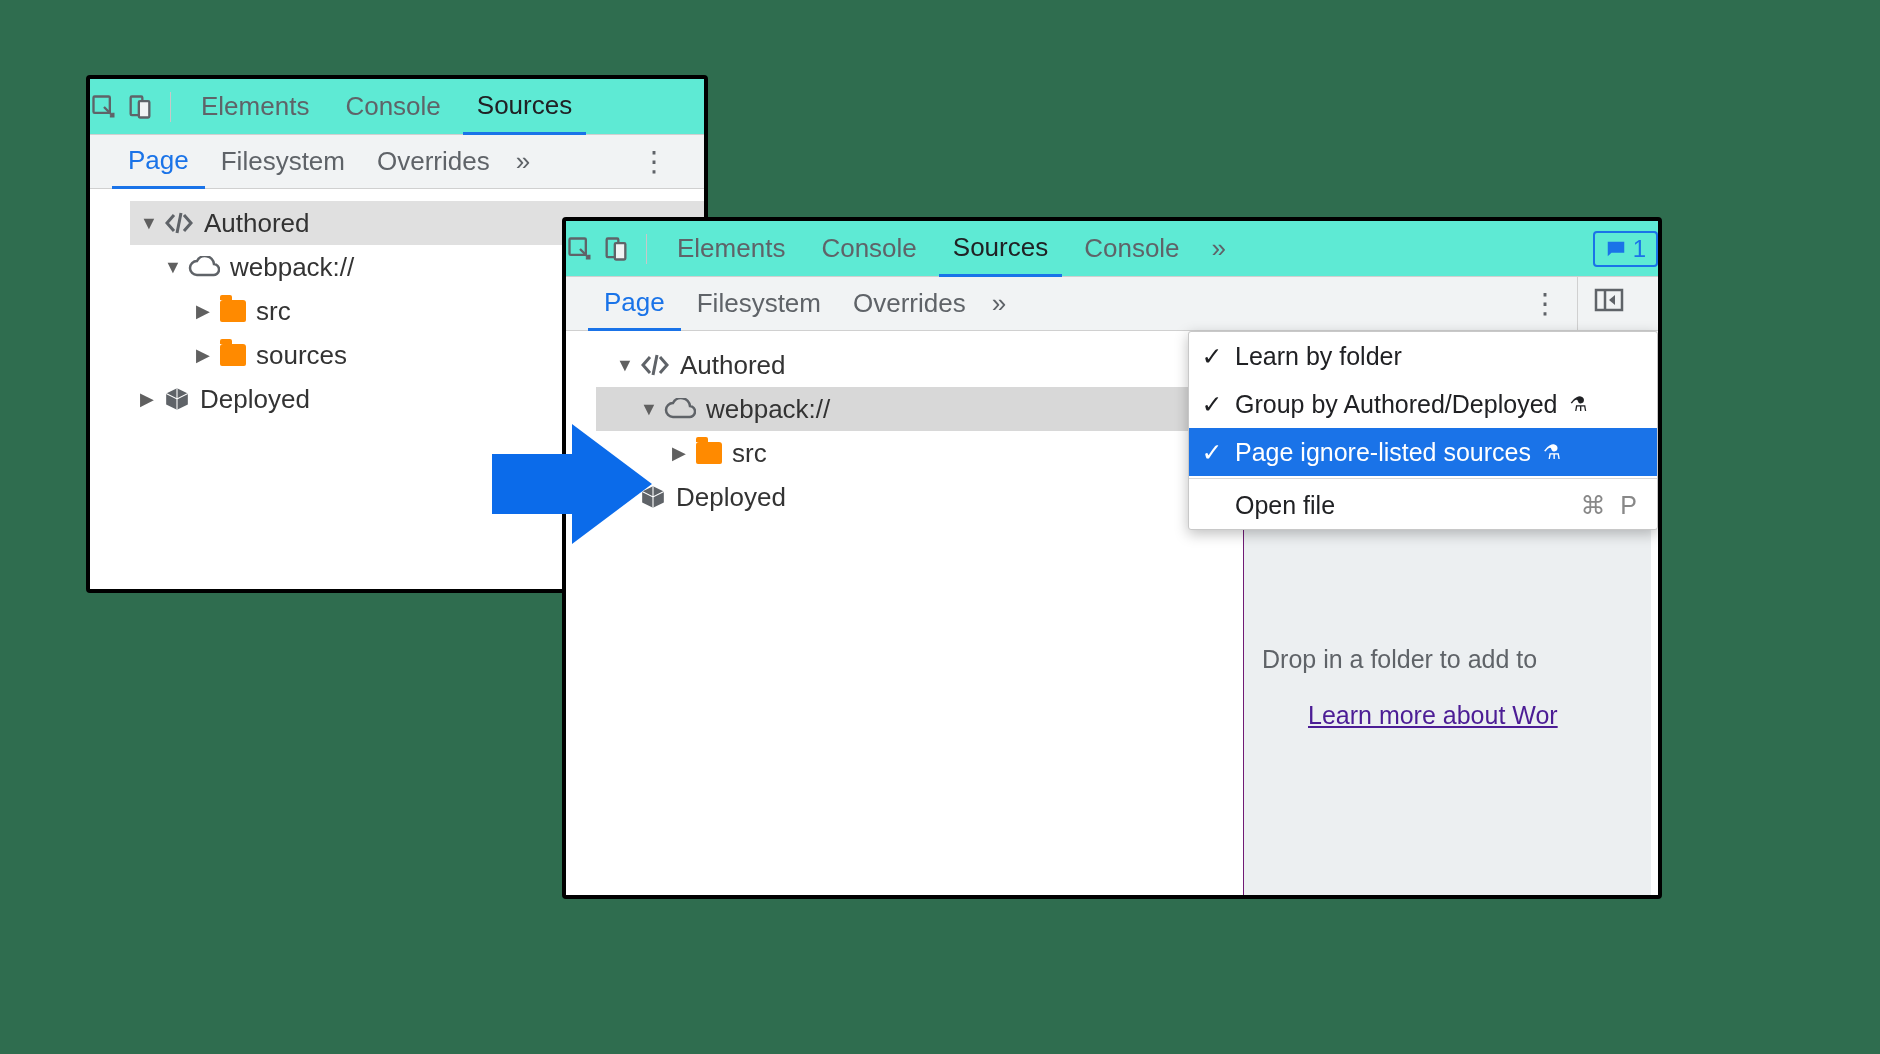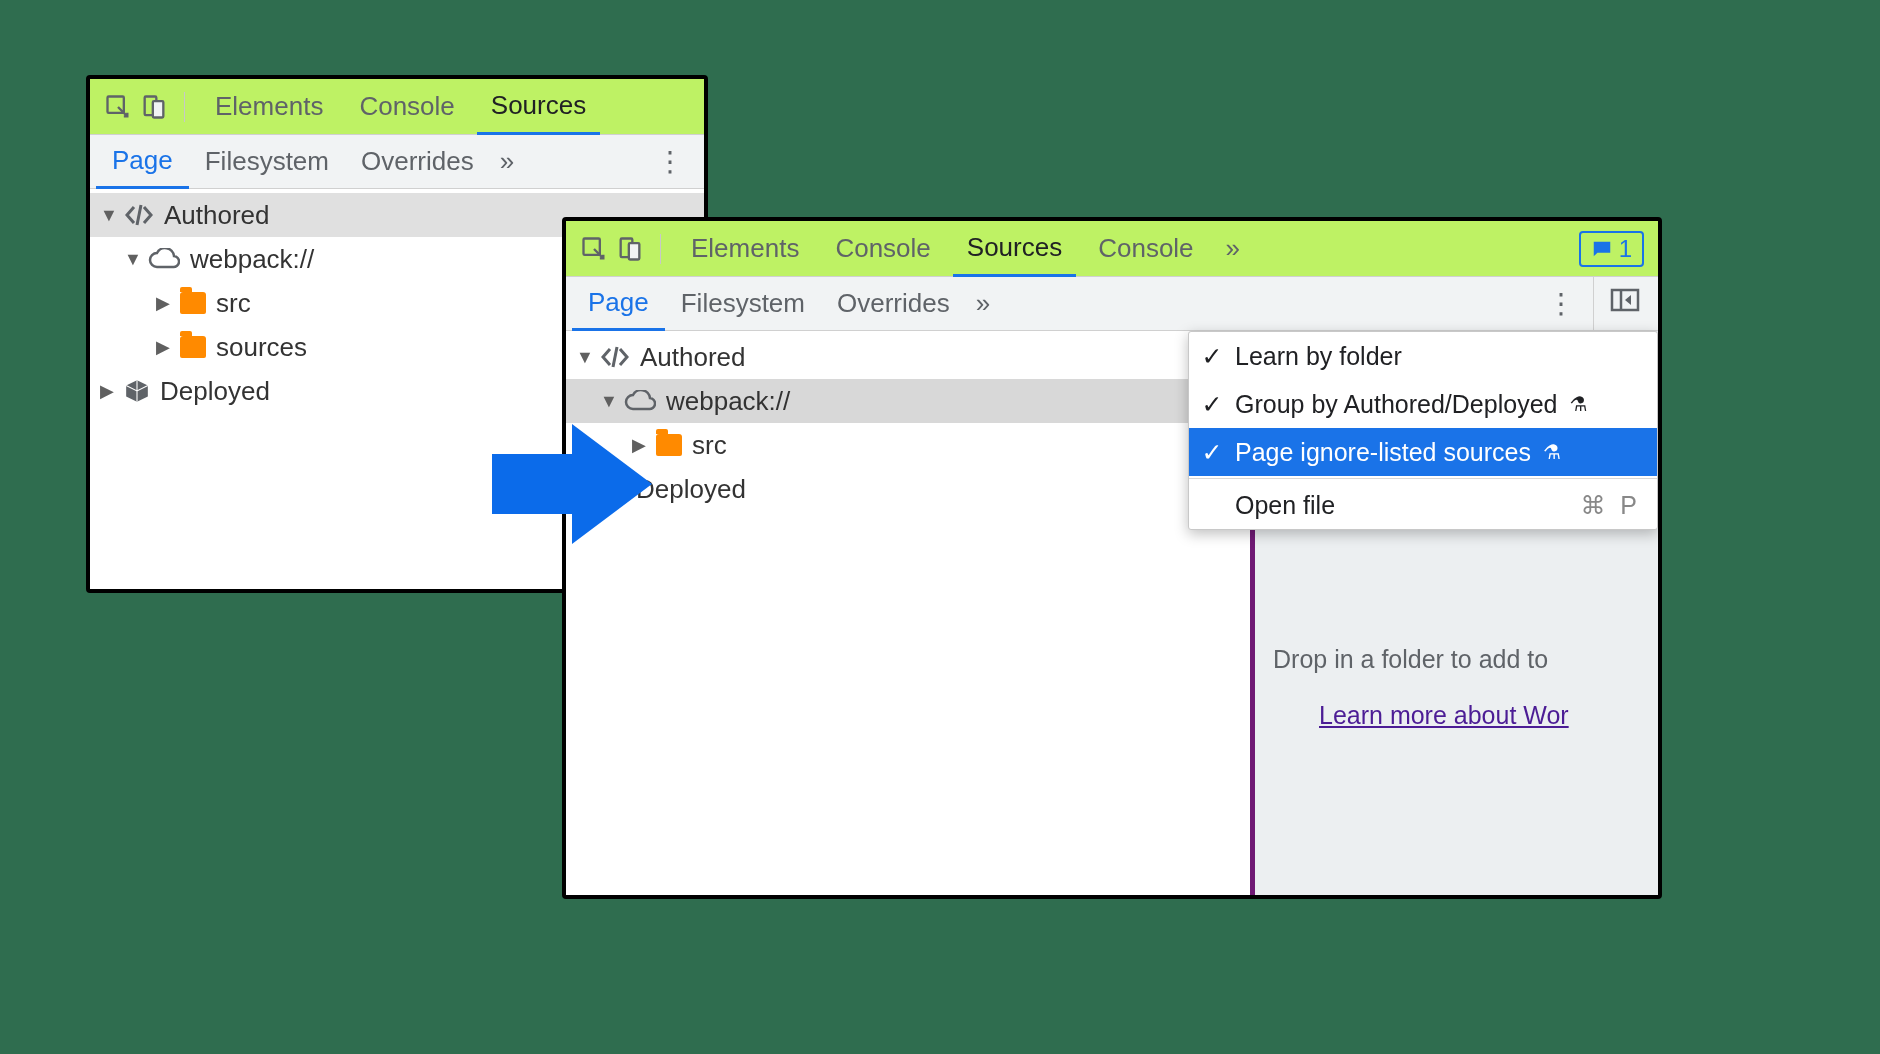--- a/index.html
+++ b/index.html
@@ -21,23 +21,23 @@
     overflow: hidden;
   }
   .panel.left  { left: 86px;  top: 75px;  width: 622px; height: 518px; }
   .panel.right { left: 562px; top: 217px; width: 1100px; height: 682px; }
 
   
   .toolbar {
     display: flex;
     align-items: center;
     height: 56px;
-    background: #bef264;
+    background: #5eead4;
     border-bottom: 1px solid #d0d0d0;
-    padding: 0 14px;
+    padding: 0 0;
     gap: 8px;
     font-size: 26px;
     color: #5f6368;
   }
   .toolbar .divider { width: 1px; height: 30px; background: #c8c8c8; margin: 0 8px; }
   .tab {
     padding: 0 14px;
     height: 56px;
     display: flex;
     align-items: center;
@@ -61,37 +61,38 @@
 
   
   .subbar {
     display: flex;
     align-items: center;
     height: 54px;
     background: #f1f3f4;
     border-bottom: 1px solid #d0d0d0;
     font-size: 26px;
     color: #5f6368;
-    padding: 0 6px;
+    padding: 0 22px;
   }
   .subtab {
     padding: 0 16px; height:54px; display:flex; align-items:center; cursor:pointer;
   }
   .subtab.active { color:#1a73e8; border-bottom:3px solid #1a73e8; }
   .kebab { font-size:28px; color:#5f6368; padding:0 14px; cursor:pointer; }
   .sep-v { width:1px; height:54px; background:#d0d0d0; margin:0 4px; }
   .panel-toggle { padding:0 12px; color:#5f6368; cursor:pointer; }
 
   
   .tree {
     font-size: 26px;
     color: #333;
-    padding-top: 4px;
+    padding-top: 12px;
     position: relative;
     background:#fff;
+    margin-left:40px;
   }
   .row {
     display:flex; align-items:center; height:44px; gap:10px;
     padding-left: 10px; cursor:pointer;
   }
   .row.sel { background:#e0e0e0; }
   .row.sel2 { background:#d8d8d8; }
   .tri { width:14px; color:#606060; font-size:18px; display:inline-block; text-align:center;}
   .tri.down::before { content:"▼"; }
   .tri.right::before { content:"▶"; }
@@ -116,24 +117,24 @@
   }
   .menu .mi { display:flex; align-items:center; height:48px; padding:0 16px 0 12px; gap:12px; cursor:pointer; }
   .menu .mi .chk { width:22px; text-align:center; }
   .menu .mi.hl { background:#1a73e8; color:#fff; }
   .menu .msep { height:1px; background:#d8d8d8; margin:2px 0; }
   .menu .shortcut { margin-left:auto; color:#888; letter-spacing:4px; }
   .flask { font-size:20px; }
 
   
   .info-pane {
-    position:absolute; right:0; top:110px; bottom:0; width:408px;
+    position:absolute; right:7px; top:110px; bottom:0; width:408px;
     background:#eceff1; color:#5f6368; font-size:25px;
     padding:60px 0 0 18px;
-    border-left:5px solid #701a75;
+    border-left:1px solid #701a75;
     z-index:10;
   }
   .info-pane a { color:#4c1d95; text-decoration:underline; cursor:pointer; }
   .info-pane .l1 { position:absolute; top:314px; left:18px; white-space:nowrap; }
   .info-pane .l2 { position:absolute; top:370px; left:64px; white-space:nowrap; }
 
   
   .arrow {
     position:absolute;
     left:492px; top:424px;

